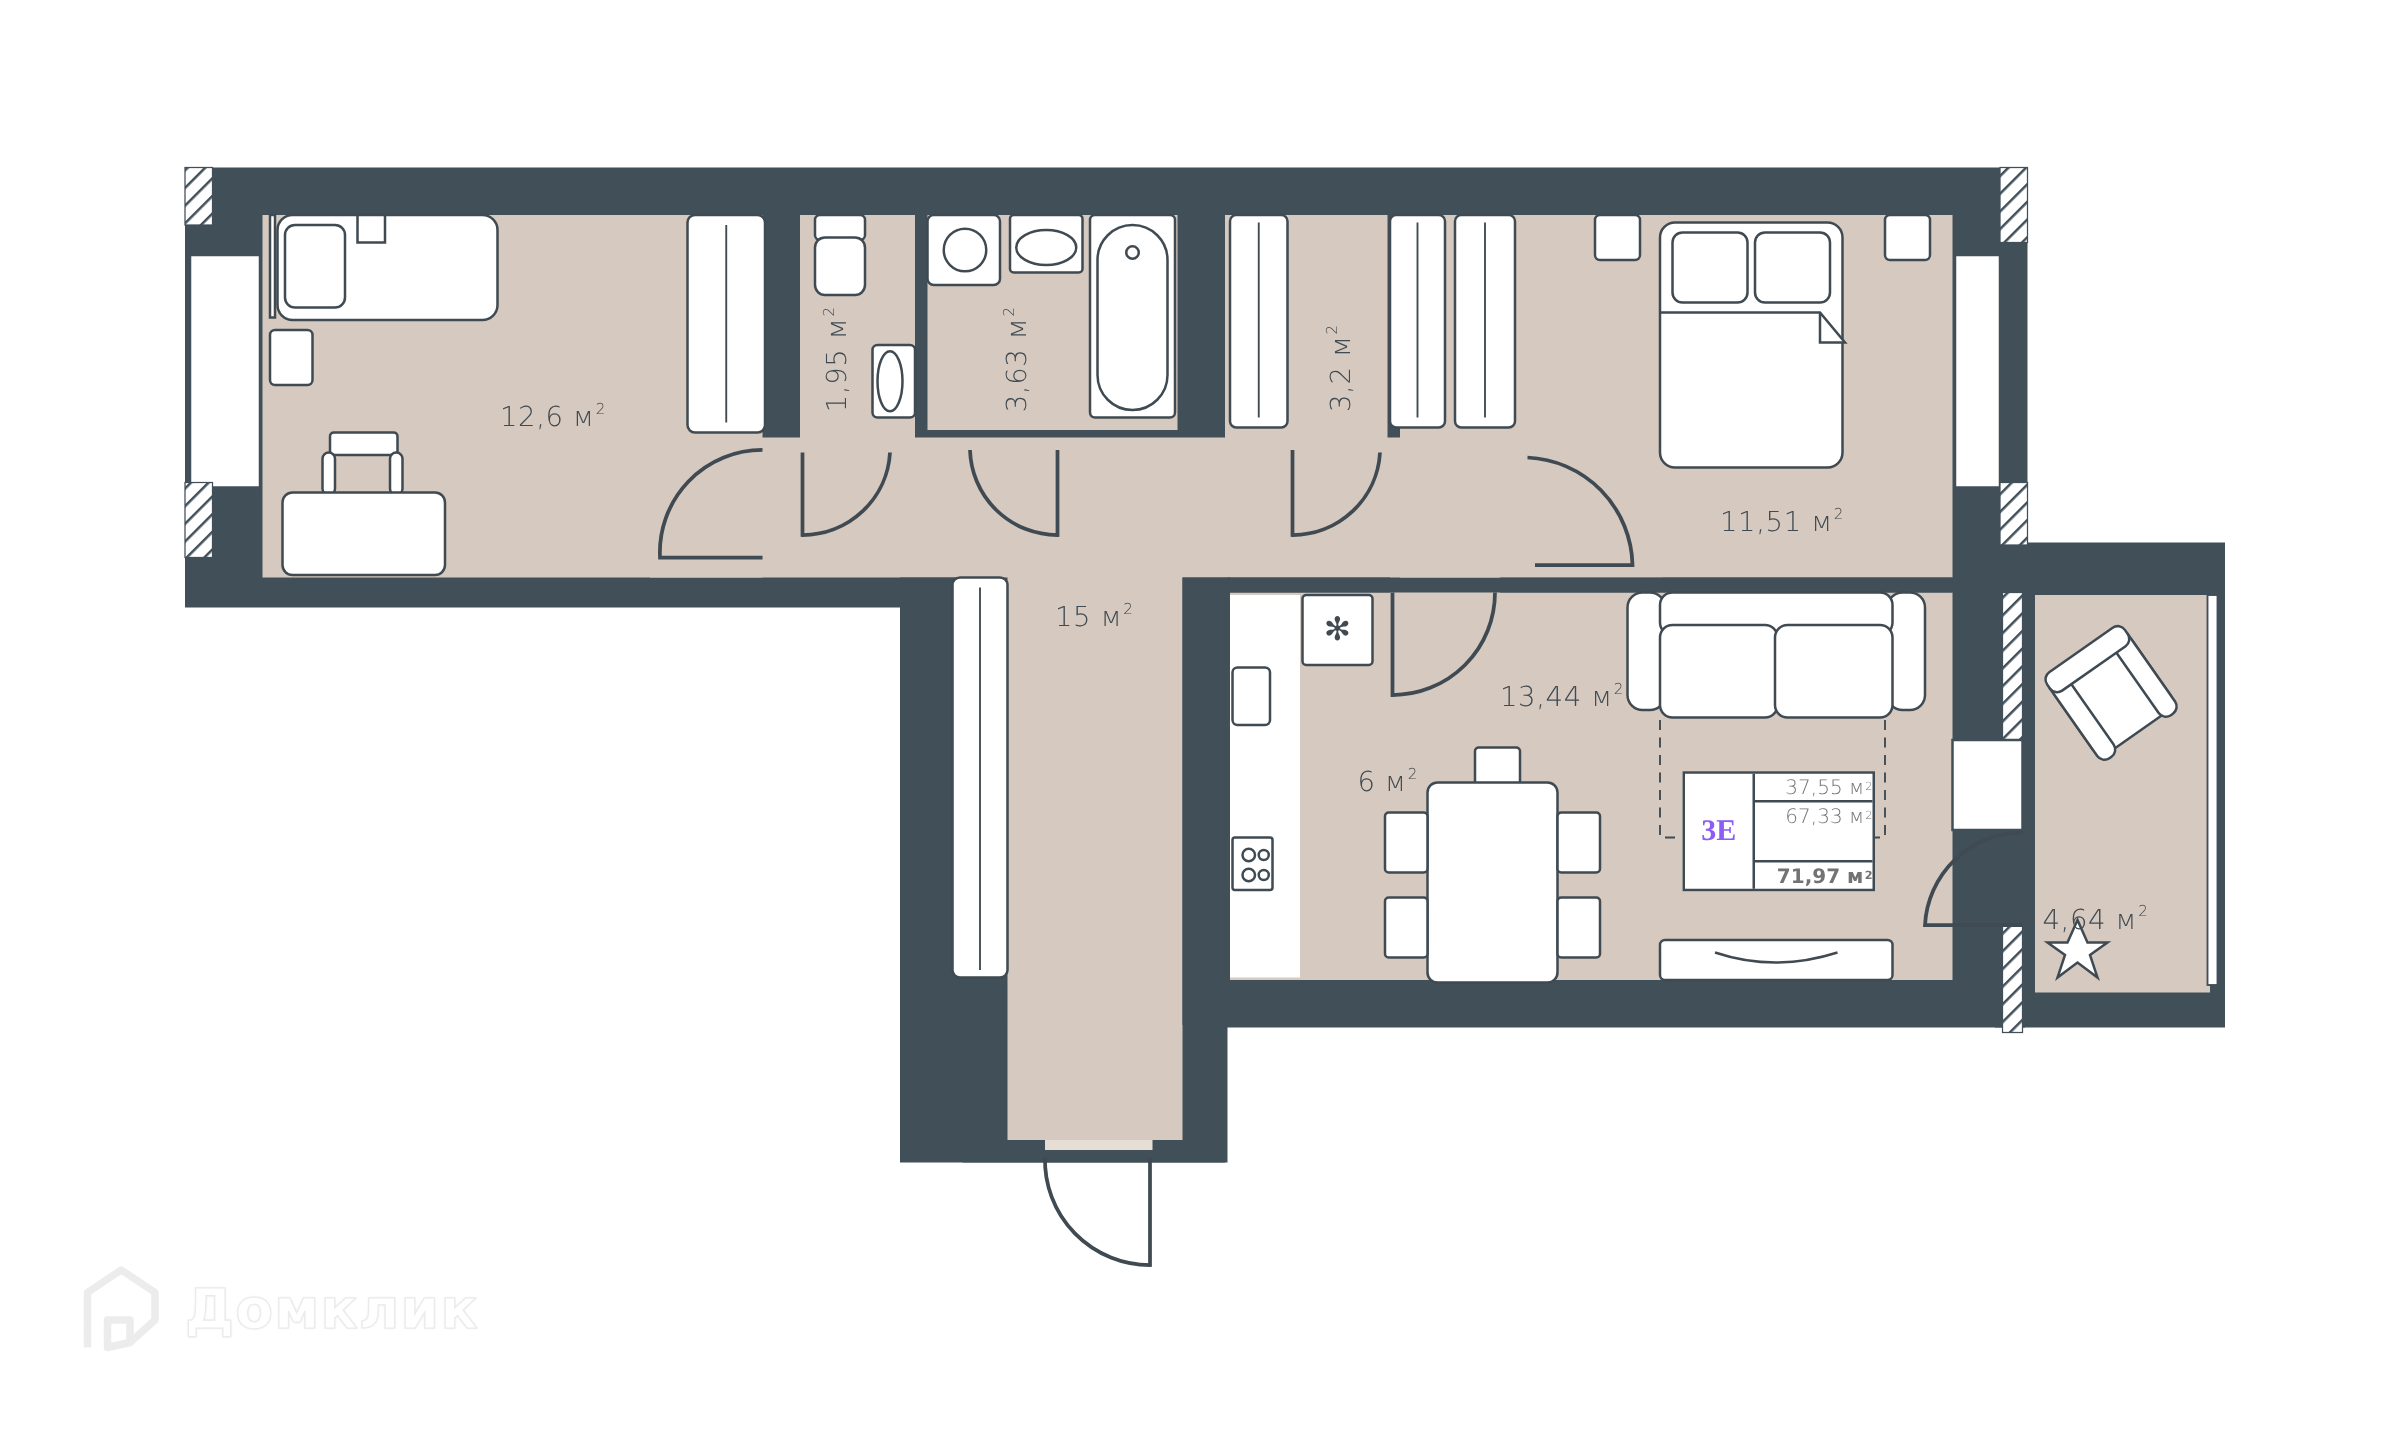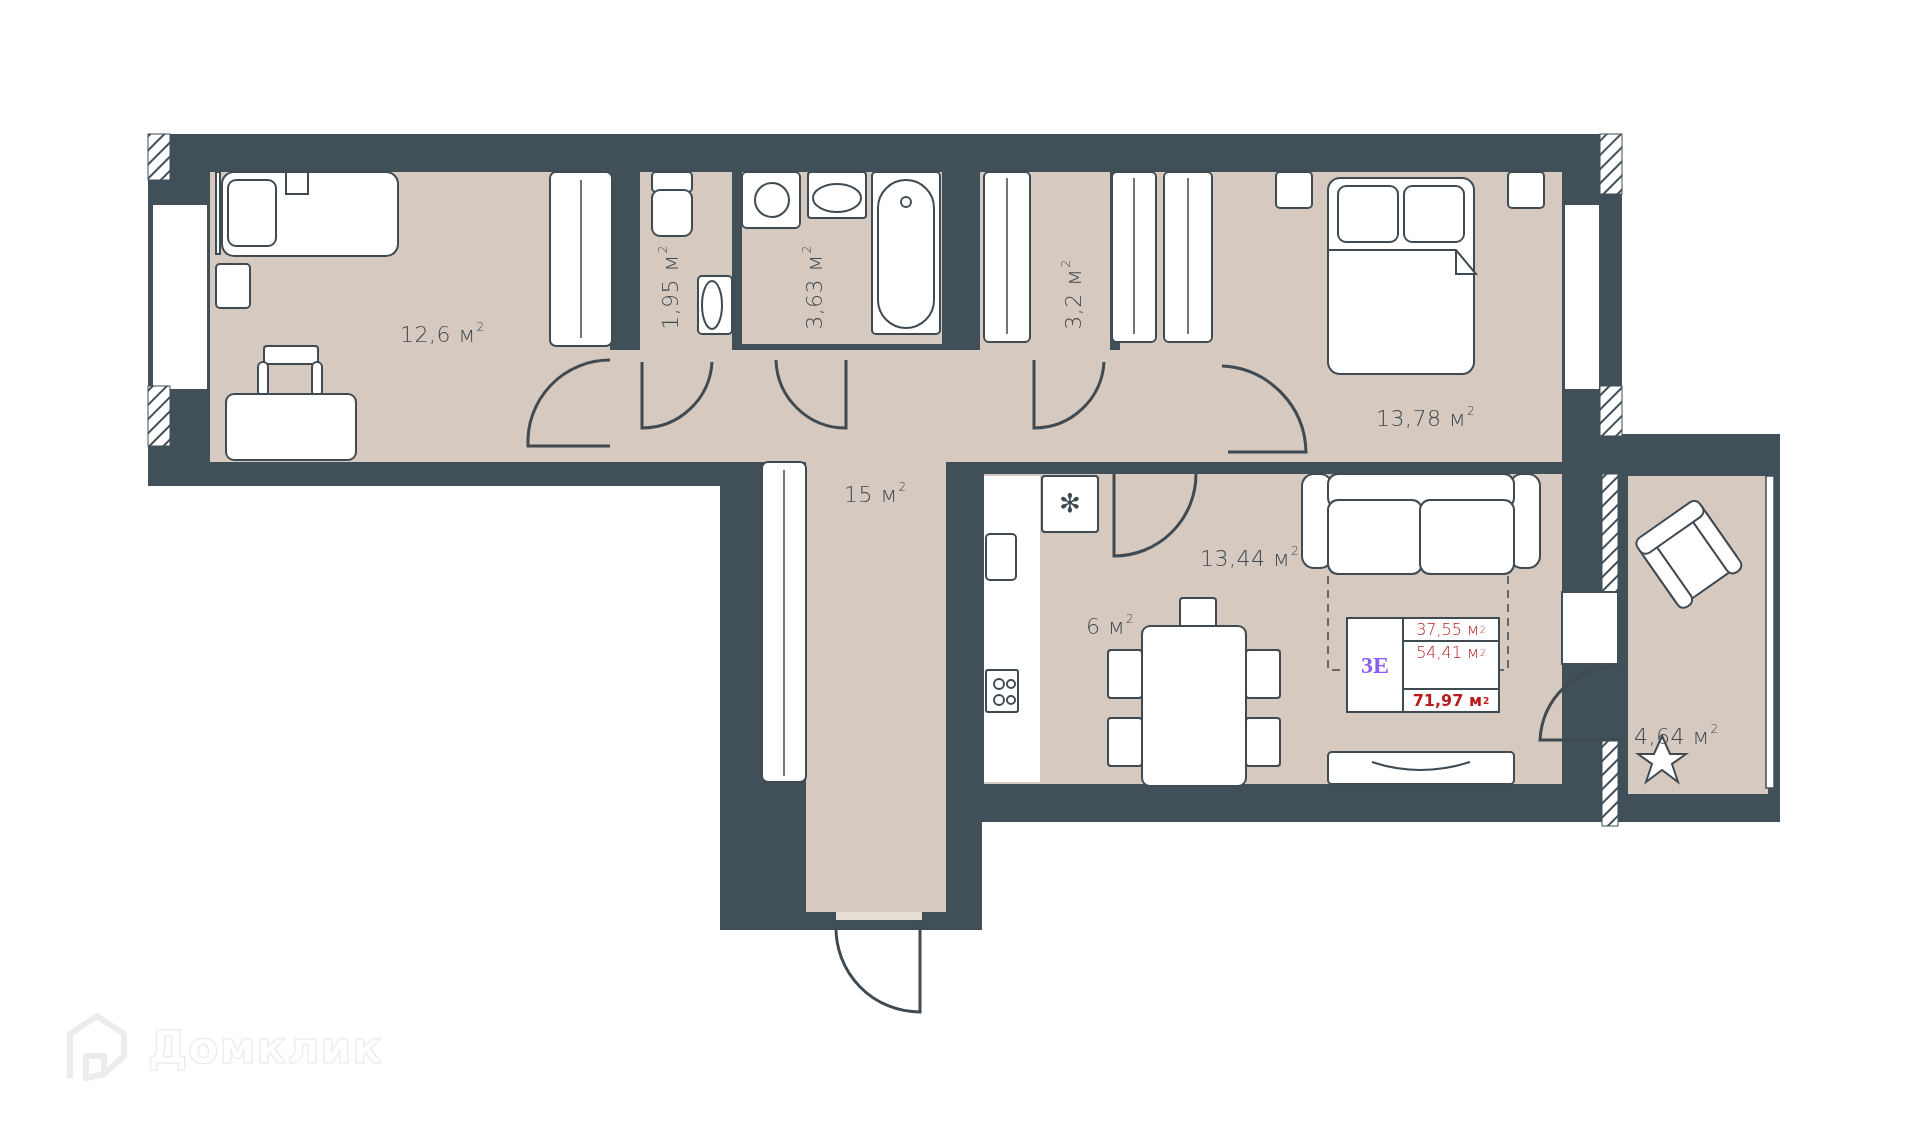--- a/index.html
+++ b/index.html
@@ -4,21 +4,21 @@
 <style>
   html,body{margin:0;padding:0;background:#ffffff;}
   body{width:1920px;height:1144px;overflow:hidden;position:relative;font-family:"Liberation Sans",sans-serif;}
   #plan{position:absolute;left:0;top:0;width:1920px;height:1144px;}
   .lbl{position:absolute;color:#3f4a52;font-family:"DejaVu Sans",sans-serif;font-weight:300;font-size:22px;white-space:nowrap;letter-spacing:0.5px;}
   .lbl sup{font-size:12px;vertical-align:top;position:relative;top:-2px;margin-left:1px;}
   .rot{transform:rotate(-90deg);transform-origin:center center;}
   .summary{position:absolute;left:1346px;top:617px;width:154px;height:96px;background:#fff;border:2px solid #3f4a52;display:flex;box-sizing:border-box;}
   .summary .code{width:54px;border-right:2px solid #3f4a52;display:flex;align-items:center;justify-content:center;font-family:Liberation Serif, serif;font-weight:bold;font-size:24px;color:#8b5cf6;}
   .summary .vals{flex:1;display:flex;flex-direction:column;}
-  .summary .v{flex:1;display:flex;align-items:center;justify-content:center;font-family:"DejaVu Sans",sans-serif;font-size:16px;color:#b91c1c;font-weight:300;}
+  .summary .v{flex:1;display:flex;align-items:center;justify-content:flex-end;font-family:"DejaVu Sans",sans-serif;font-size:16px;color:#737373;font-weight:300;}
   .summary .v + .v{border-top:2px solid #3f4a52;}
   .summary .v.bold{font-weight:bold;margin-top:25px;}
   .summary sup{font-size:9px;vertical-align:top;margin-left:1px;}
   .logo{position:absolute;left:64px;top:1012px;display:flex;align-items:center;opacity:0.9;}
   .logo-text{font-family:"DejaVu Sans",sans-serif;font-weight:bold;font-size:44px;color:#ffffff;-webkit-text-stroke:1px #e9e9e9;text-shadow:0 0 2px #dcdcdc;margin-left:18px;letter-spacing:1px;}
 </style>
 </head>
 <body>
 
 <svg id="plan" viewBox="0 0 1920 1144" xmlns="http://www.w3.org/2000/svg">
@@ -179,35 +179,35 @@
     <g transform="translate(1662 760)">
       <path d="M0 -24 L8 -6 L24 -6 L10 4 L16 22 L0 10 L-16 22 L-10 4 L-24 -6 L-8 -6 Z"></path>
     </g>
   </g>
 </svg>
 
 <div class="lbl" style="left:400px;top:322px;"><span>12,6</span> <span>м</span><sup>2</sup></div>
 <div class="lbl rot" style="left:628px;top:275px;"><span>1,95</span> <span>м</span><sup>2</sup></div>
 <div class="lbl rot" style="left:772px;top:275px;"><span>3,63</span> <span>м</span><sup>2</sup></div>
 <div class="lbl rot" style="left:1038px;top:282px;"><span>3,2</span> <span>м</span><sup>2</sup></div>
-<div class="lbl" style="left:1376px;top:406px;"><span>13,78</span> <span>м</span><sup>2</sup></div>
+<div class="lbl" style="left:1376px;top:406px;"><span>11,51</span> <span>м</span><sup>2</sup></div>
 <div class="lbl" style="left:844px;top:482px;"><span>15</span> <span>м</span><sup>2</sup></div>
 <div class="lbl" style="left:1200px;top:546px;"><span>13,44</span> <span>м</span><sup>2</sup></div>
 <div class="lbl" style="left:1086px;top:614px;"><span>6</span> <span>м</span><sup>2</sup></div>
 <div class="lbl" style="left:1634px;top:692px;margin-top:32px;"><span>4,64</span> <span>м</span><sup>2</sup></div>
 
 <div class="summary">
   <div class="code">3E</div>
   <div class="vals">
     <div class="v">
         <span>37,55 м</span>
         <sup>2</sup>
       </div>
     <div class="v">
-        <span>54,41 м</span>
+        <span>67,33 м</span>
         <sup>2</sup>
       </div>
     <div class="v bold">
         <span>71,97 м</span>
         <sup>2</sup>
       </div>
   </div>
 </div>
 
 <div class="logo">

